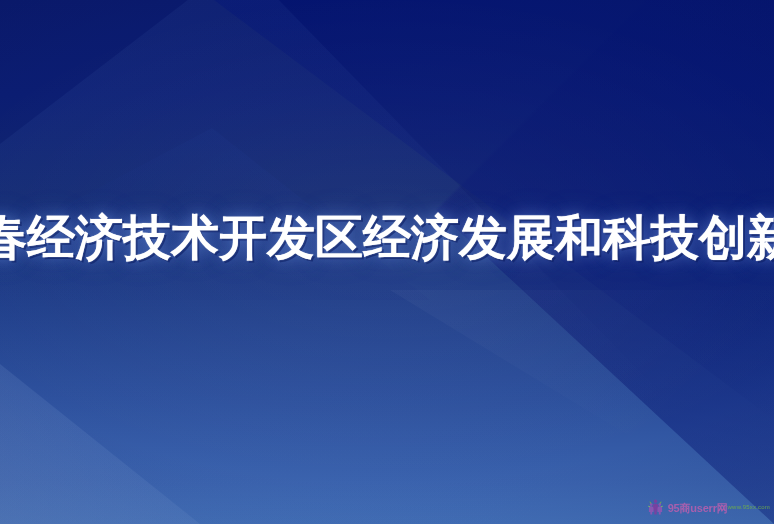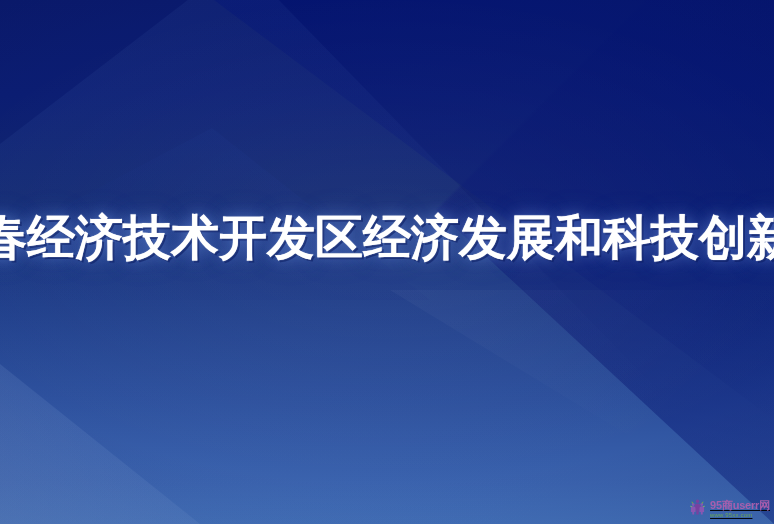--- a/index.html
+++ b/index.html
@@ -117,23 +117,21 @@
     right: 4px;
     bottom: 4px;
     display: flex;
     align-items: center;
     gap: 3px;
     opacity: 0.92;
   }
   #wm-icon { display: block; }
   #wm-text {
     display: flex;
-    flex-direction: column;
     line-height: 1;
-    text-decoration: underline;
   }
   #wm-name {
     font-size: 11px;
     font-weight: 700;
     color: #b05fae;
     letter-spacing: -0.2px;
   }
   #wm-url {
     font-size: 6px;
     color: #6fae4a;

